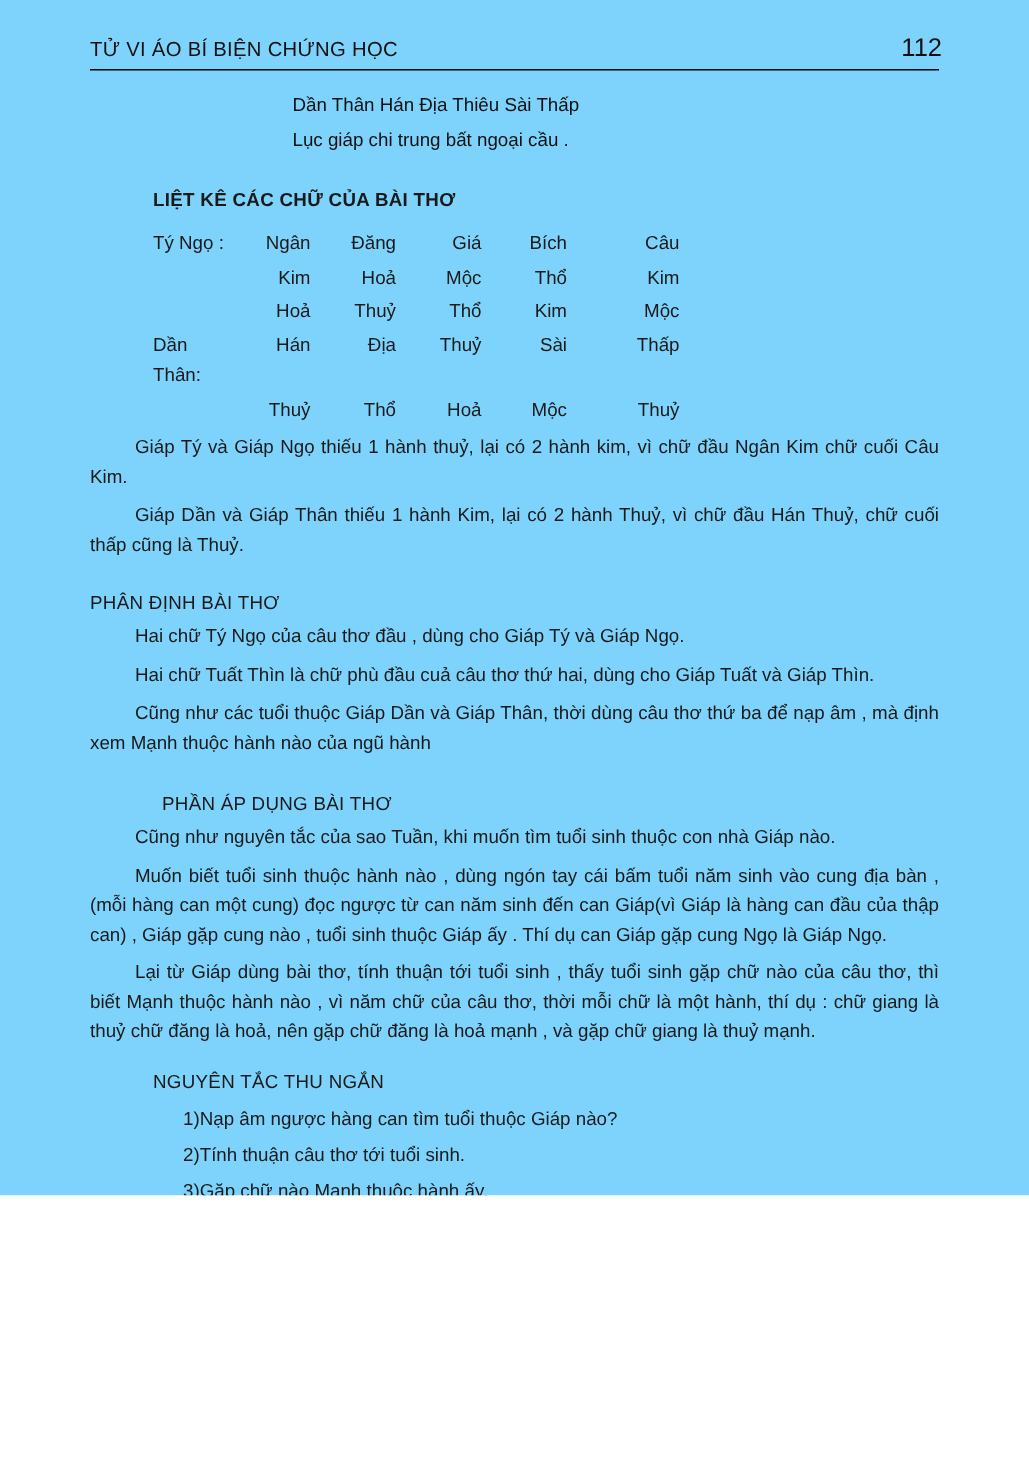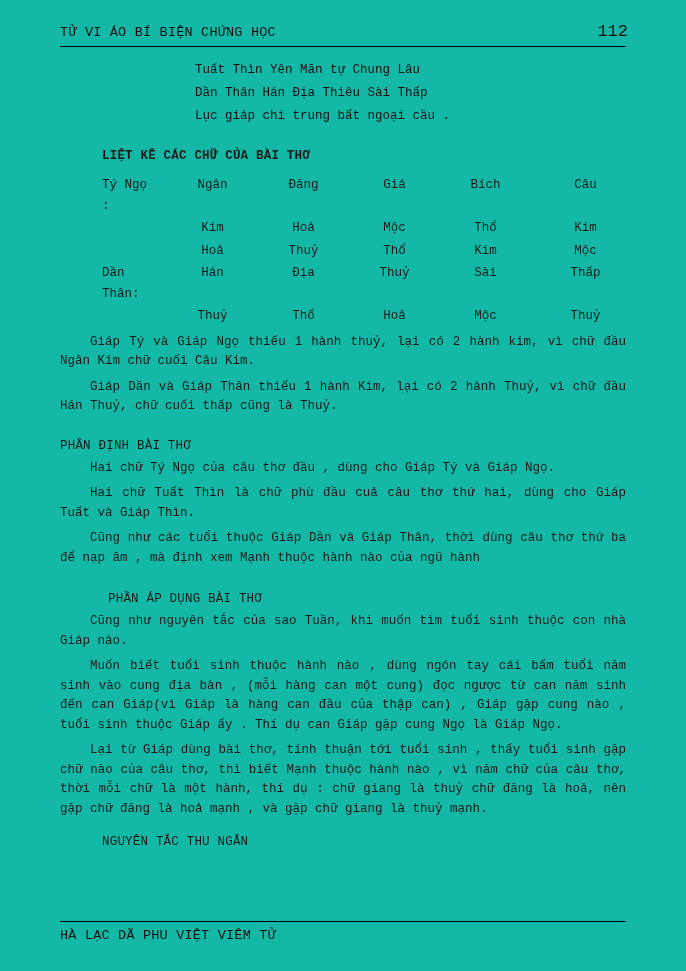--- a/index.html
+++ b/index.html
@@ -8,25 +8,24 @@
     padding: 0;
     background: #ffffff;
   }
   body {
     font-family: "Liberation Sans", sans-serif;
     color: #1a1a1a;
   }
   .page {
     position: relative;
     width: 686px;
-    height: 971px;
-    background: #14b8a6;
+    height: 797px;
+    background: #7dd3fc;
     padding: 0;
     overflow: hidden;
-    font-family: Liberation Mono, monospace;
   }
   .header {
     position: absolute;
     top: 22px;
     left: 60px;
     right: 58px;
     display: flex;
     align-items: baseline;
     justify-content: space-between;
   }
@@ -91,22 +90,21 @@
   .trow {
     display: flex;
     margin-bottom: 2px;
   }
   .tlabel {
     width: 90px;
     padding-left: 42px;
   }
   .tcell {
     width: 57px;
-    text-align: center;
-    margin-left: 34px;
+    text-align: right;
   }
   .tcell.wide { width: 75px; }
   .heading-left {
     margin-top: 14px;
     font-size: 12.5px;
     letter-spacing: 0.2px;
   }
   .heading-indent {
     margin-top: 22px;
     margin-left: 0px;
@@ -150,21 +148,20 @@
 
   <div class="header">
     <div class="header-title">TỬ VI ÁO BÍ BIỆN CHỨNG HỌC</div>
     <div class="header-page">112</div>
   </div>
   <div class="rule-top"></div>
 
   <div class="content">
 
     <div class="verse">
-      <div>Tuất Thìn Yên Mãn tự Chung Lâu</div>
       <div>Dần Thân Hán Địa Thiêu Sài Thấp</div>
       <div>Lục giáp chi trung bất ngoại cầu .</div>
     </div>
 
     <div class="section-heading">LIỆT KÊ CÁC CHỮ CỦA BÀI THƠ</div>
 
     <div class="table-block">
       <div class="trow">
         <div class="tlabel">Tý Ngọ :</div>
         <div class="tcell">Ngân</div>
@@ -214,19 +211,25 @@
     <p class="para">Hai chữ Tý Ngọ của câu thơ đầu , dùng cho Giáp Tý và Giáp Ngọ.</p>
     <p class="para">Hai chữ Tuất Thìn là chữ phù đầu cuả câu thơ thứ hai, dùng cho Giáp Tuất và Giáp Thìn.</p>
     <p class="para">Cũng như các tuổi thuộc Giáp Dần và Giáp Thân, thời dùng câu thơ thứ ba để nạp âm , mà định xem Mạnh thuộc hành nào của ngũ hành</p>
 
     <div class="heading-indent2">PHẦN ÁP DỤNG BÀI THƠ</div>
     <p class="para">Cũng như nguyên tắc của sao Tuần, khi muốn tìm tuổi sinh thuộc con nhà Giáp nào.</p>
     <p class="para">Muốn biết tuổi sinh thuộc hành nào , dùng ngón tay cái bấm tuổi năm sinh vào cung địa bàn , (mỗi hàng can một cung) đọc ngược từ can năm sinh đến can Giáp(vì Giáp là hàng can đầu của thập can) , Giáp gặp cung nào , tuổi sinh thuộc Giáp ấy . Thí dụ can Giáp gặp cung Ngọ là Giáp Ngọ.</p>
     <p class="para">Lại từ Giáp dùng bài thơ, tính thuận tới tuổi sinh , thấy tuổi sinh gặp chữ nào của câu thơ, thì biết Mạnh thuộc hành nào , vì năm chữ của câu thơ, thời mỗi chữ là một hành, thí dụ : chữ giang là thuỷ  chữ đăng là hoả, nên gặp chữ đăng là hoả mạnh , và gặp chữ giang là thuỷ mạnh.</p>
 
     <div class="heading-indent3">NGUYÊN TẮC THU NGẮN</div>
+    <ol class="rules">
+      <li>1)Nạp âm ngược hàng can tìm tuổi thuộc Giáp nào?</li>
+      <li>2)Tính thuận câu thơ tới tuổi sinh.</li>
+      <li>3)Gặp chữ nào Mạnh thuộc hành ấy.</li>
+      <li>4)Nạp nghịch hàng can , mỗi can một cung.</li>
+    </ol>
 
   </div>
 
   <div class="rule-bottom"></div>
   <div class="footer">HÀ LẠC DÃ PHU VIỆT VIÊM TỬ</div>
 
 </div>
 
 </body></html>

